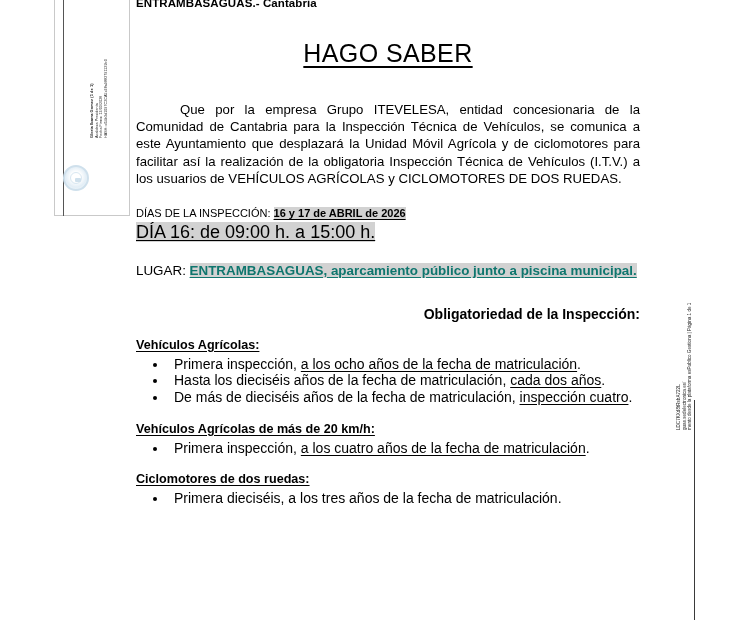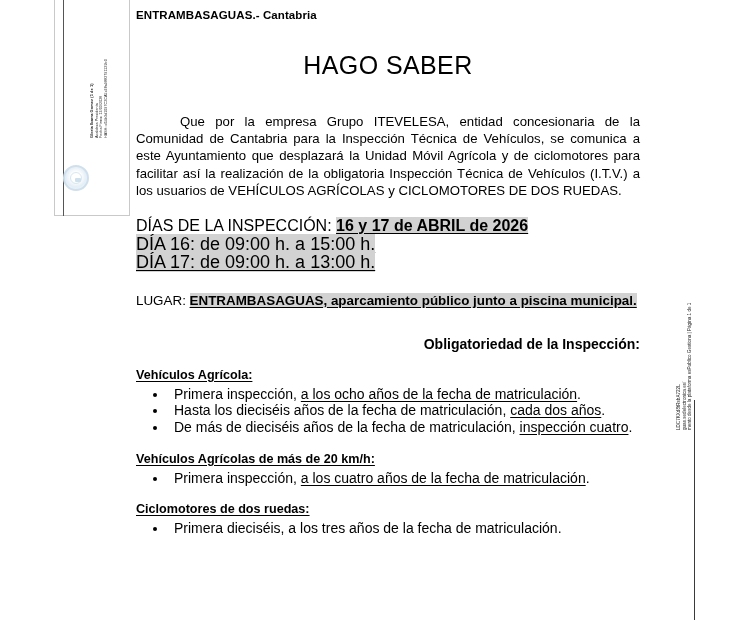--- a/index.html
+++ b/index.html
@@ -115,66 +115,67 @@
     font-size: 4.6px;
     line-height: 5.6px;
     white-space: nowrap;
     color: #202020;
   }
 
   
   #doc {
     position: absolute;
     left: 136px;
-    top: 12px;
+    top: 0;
     width: 504px;
   }
 
   #header-line {
     font-size: 11.5px;
     font-weight: bold;
     margin-top: -3px;
     letter-spacing: 0.1px;
   }
 
   #title {
     text-align: center;
     font-size: 25px;
     margin-top: 30px;
     letter-spacing: 0.4px;
   }
   #title .u {
+    text-decoration: underline;
     text-underline-offset: 4px;
   }
 
   #intro {
     margin-top: 33px;
     font-size: 13.2px;
     line-height: 17.2px;
     text-align: justify;
     text-indent: 44px;
   }
 
   .section-line {
-    font-size: 16px;
+    font-size: 11px;
     line-height: 17.5px;
   }
 
   #dias-row { margin-top: 18px; }
   #horarios-row { margin-top: 15px; }
 
   .hl {
     background: #d2d2d2;
   }
   .bold { font-weight: bold; }
   .und {
     text-decoration: underline;
     text-underline-offset: 2px;
   }
-  .red { color: #000000; }
+  .red { color: #0f766e; }
 
   .sched {
     font-size: 18px;
     line-height: 18px;
     font-weight: normal;
   }
 
   #lugar-row {
     margin-top: 20px;
     font-size: 13.4px;
@@ -243,31 +244,28 @@
   <div id="intro">Que por la empresa Grupo ITEVELESA, entidad concesionaria de la Comunidad de Cantabria para la Inspección Técnica de Vehículos, se comunica a este Ayuntamiento que desplazará la Unidad Móvil Agrícola y de ciclomotores para facilitar así la realización de la obligatoria Inspección Técnica de Vehículos (I.T.V.) a los usuarios de VEHÍCULOS AGRÍCOLAS y CICLOMOTORES DE DOS RUEDAS.</div>
 
   <div id="dias-row" class="section-line">
     <span>DÍAS DE LA INSPECCIÓN: </span><span class="hl bold und">16 y 17 de ABRIL de 2026</span>
   </div>
 
 
   <div class="sched">
     <span class="hl und">DÍA 16: de 09:00 h. a 15:00 h.</span>
   </div>
-  <div class="sched">
-    <span class="hl und">DÍA 17: de 09:00 h. a 13:00 h.</span>
-  </div>
 
   <div id="lugar-row">
     <span>LUGAR: </span><span class="hl bold und red">ENTRAMBASAGUAS, aparcamiento público junto a piscina municipal.</span>
   </div>
 
   <div id="oblig-title">Obligatoriedad de la Inspección:</div>
 
-  <div class="cat-title">Vehículos Agrícola:</div>
+  <div class="cat-title">Vehículos Agrícolas:</div>
   <ul class="bullets">
     <li><span>Primera inspección, </span><span class="und">a los ocho años de la fecha de matriculación</span><span>.</span></li>
     <li><span>Hasta los dieciséis años de la fecha de matriculación, </span><span class="und">cada dos años</span><span>.</span></li>
     <li><span>De más de dieciséis años de la fecha de matriculación, </span><span class="und">inspección cuatro</span><span>.</span></li>
   </ul>
 
   <div class="cat-title">Vehículos Agrícolas de más de 20 km/h:</div>
   <ul class="bullets">
     <li><span>Primera inspección, </span><span class="und">a los cuatro años de la fecha de matriculación</span><span>.</span></li>
   </ul>

